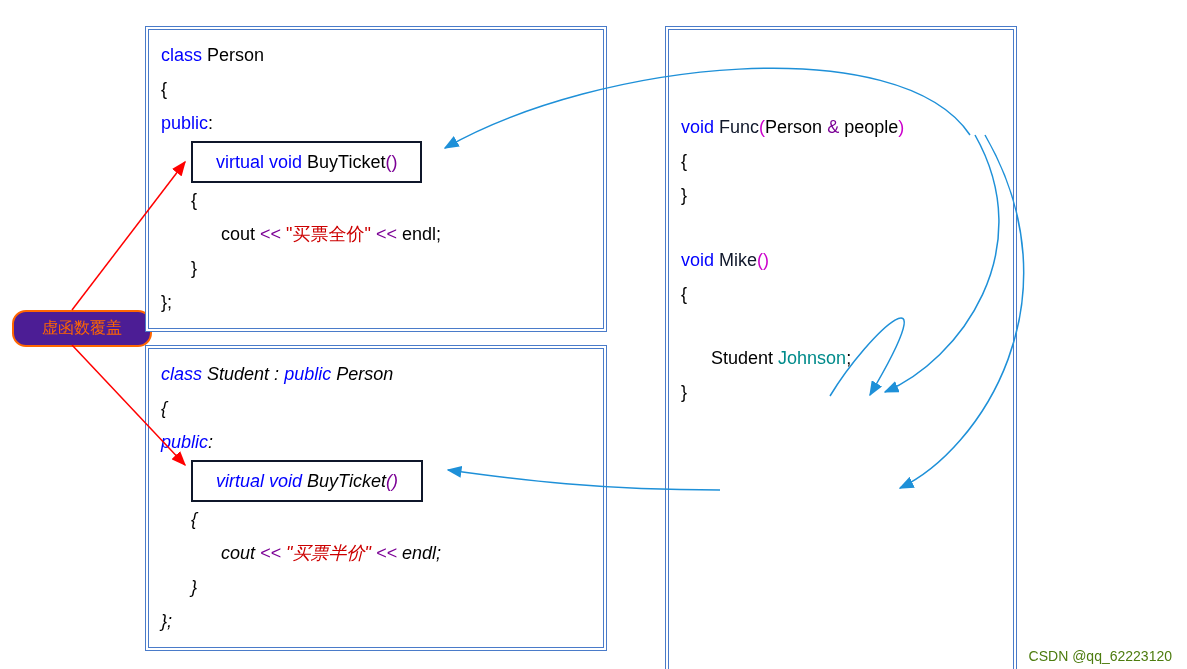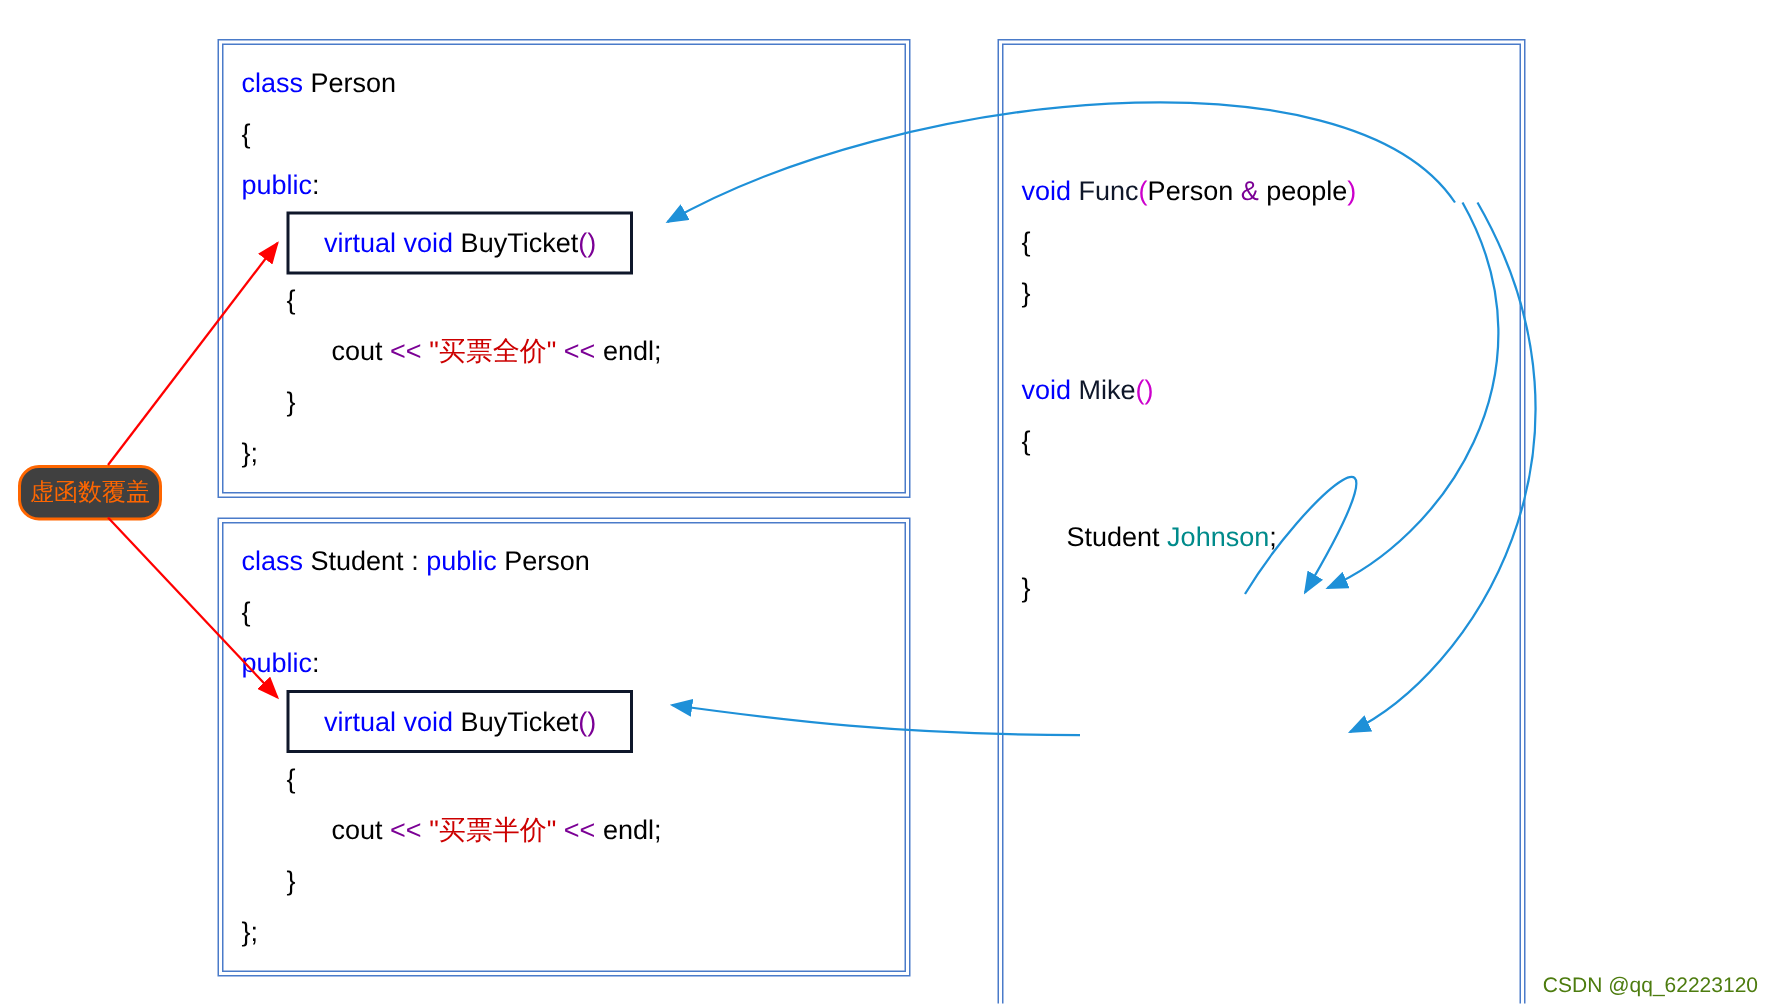--- a/index.html
+++ b/index.html
@@ -27,24 +27,24 @@
     }
     .red-box {
       border: 2px solid #0f172a;
       padding: 2px 23px;
       display: inline-block;
     }
     .callout {
       position: absolute;
       border: 2px solid #FF6600;
       border-radius: 14px;
-      padding: 6px 6px;
+      padding: 6px 28px;
       font-size: 16px;
       color: #FF6600;
-      background: #404040;
+      background: #4c1d95;
     }
     .code-line {
       line-height: 1.9;
       white-space: pre;
     }
     .indent1 { padding-left: 30px; }
     .indent2 { padding-left: 60px; }
     .watermark {
       position: absolute;
       bottom: 5px;
@@ -72,21 +72,21 @@
   <div class="code-line"><span class="kw-blue">class</span> <span>Person</span></div>
   <div class="code-line"><span>{</span></div>
   <div class="code-line"><span class="kw-blue">public</span><span>:</span></div>
   <div class="code-line indent1"><span class="red-box"><span class="kw-blue">virtual</span> <span class="kw-blue">void</span> <span>BuyTicket</span><span class="paren">()</span></span></div>
   <div class="code-line indent1"><span>{</span></div>
   <div class="code-line indent2"><span>cout</span> <span class="kw-purple">&lt;&lt;</span> <span class="str-red">"买票全价"</span> <span class="kw-purple">&lt;&lt;</span> <span>endl</span><span>;</span></div>
   <div class="code-line indent1"><span>}</span></div>
   <div class="code-line"><span>};</span></div>
 </div>
 
-<div class="code-box" style="left:145px; top:345px; width:430px;">
+<div class="code-box" style="left:145px; top:345px; width:430px;font-style:italic;">
   <div class="code-line"><span class="kw-blue">class</span> <span>Student</span> <span>:</span> <span class="kw-blue">public</span> <span>Person</span></div>
   <div class="code-line"><span>{</span></div>
   <div class="code-line"><span class="kw-blue">public</span><span>:</span></div>
   <div class="code-line indent1"><span class="red-box"><span class="kw-blue">virtual</span> <span class="kw-blue">void</span> <span>BuyTicket</span><span class="paren">()</span></span></div>
   <div class="code-line indent1"><span>{</span></div>
   <div class="code-line indent2"><span>cout</span> <span class="kw-purple">&lt;&lt;</span> <span class="str-red">"买票半价"</span> <span class="kw-purple">&lt;&lt;</span> <span>endl</span><span>;</span></div>
   <div class="code-line indent1"><span>}</span></div>
   <div class="code-line"><span>};</span></div>
 </div>
 

